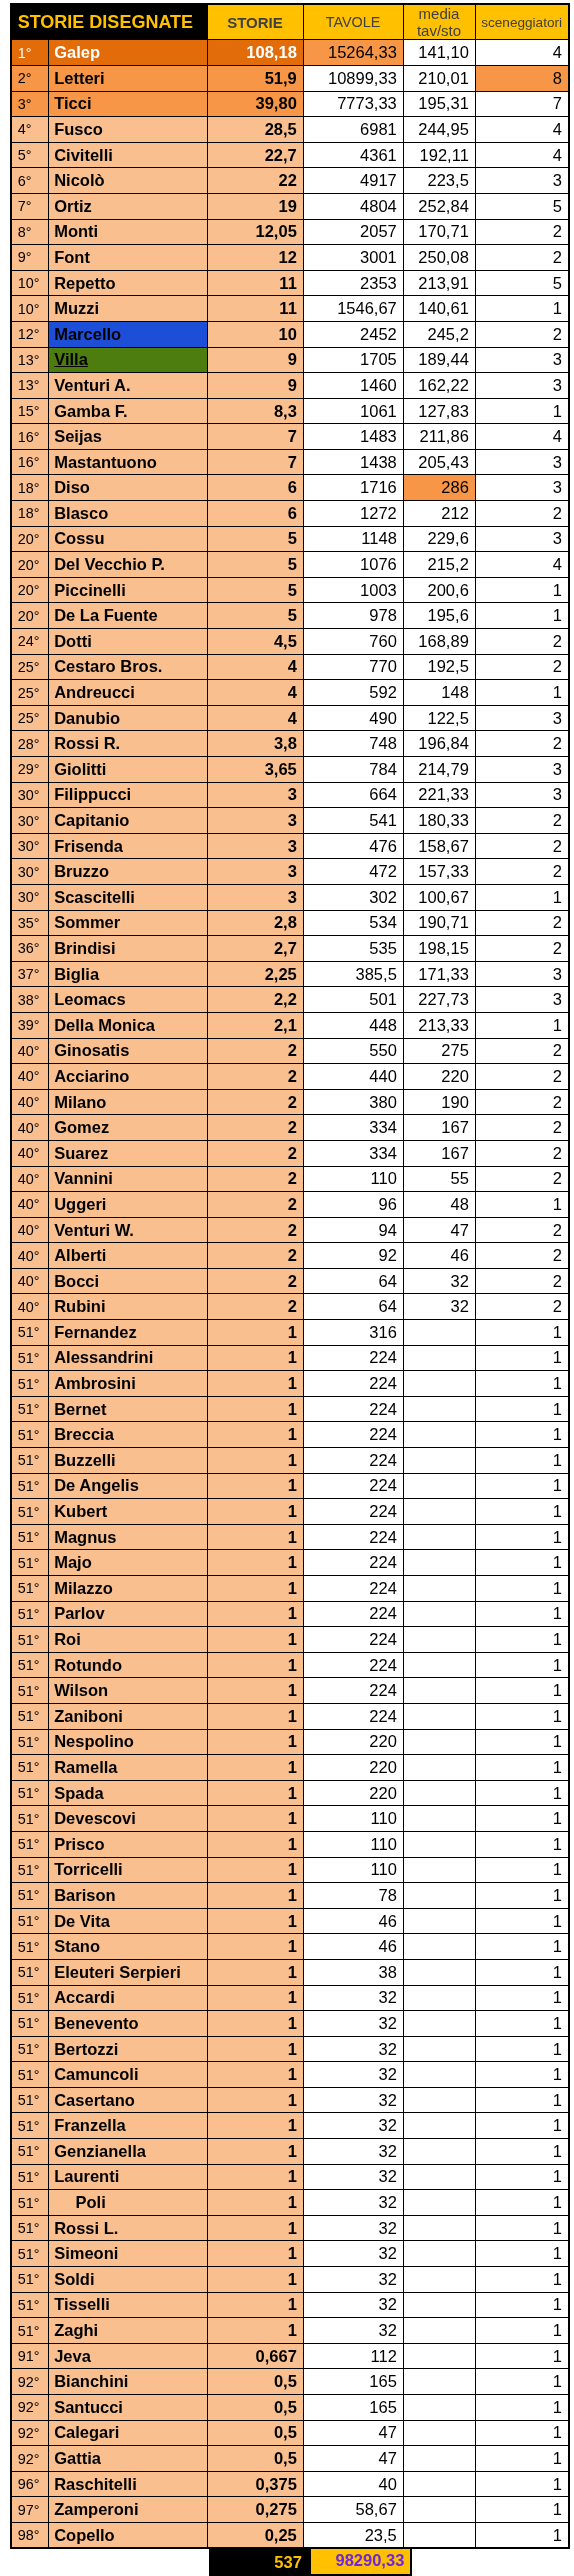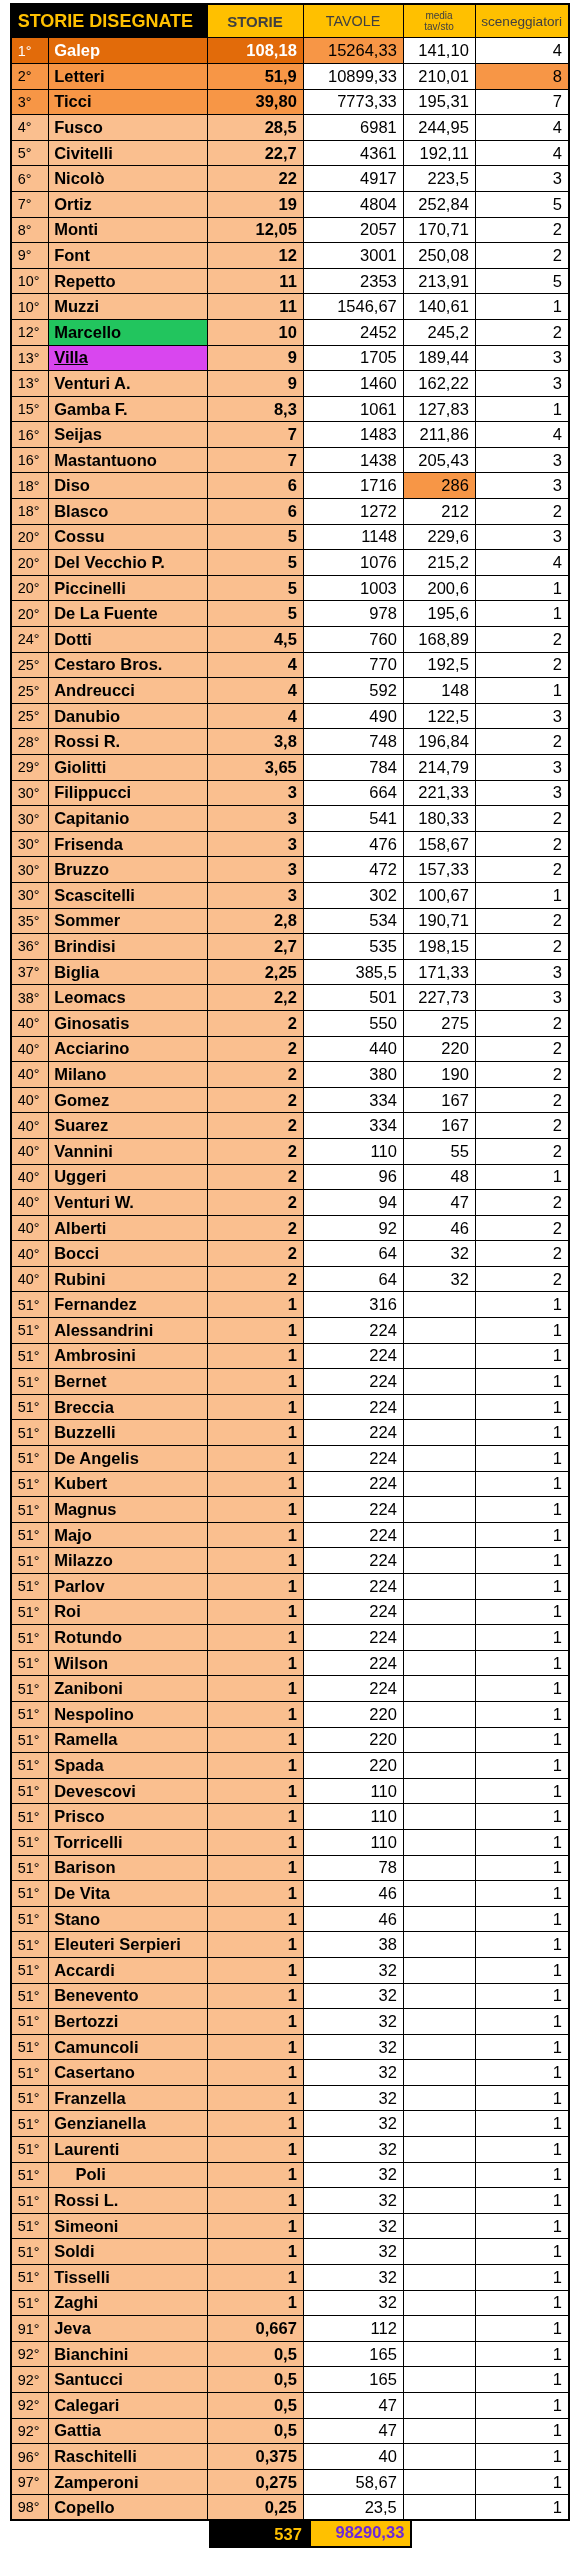--- a/index.html
+++ b/index.html
@@ -28,21 +28,21 @@
 
   
   .h-black {
     background:#000000; color:#FFC000;
     font-size:18px; font-weight:700;
     text-align:left; padding-left:7.2px;
   }
   .h-yellow { background:#FFC000; color:#404040; text-align:center; font-weight:400; }
   .h-storie { font-weight:700; font-size:15px; }
   .h-tavole { font-size:14.4px; }
-  .h-media  { font-size:10px; line-height:1.15; padding:0 1.4px; }
+  .h-media  { font-size:15px; line-height:1.15; padding:0 1.4px; }
   .h-scen   { font-size:13.6px; padding:0 1.4px; }
 
   
   .c-rank   { font-size:14.4px; text-align:left;  padding:0 1.4px 0 3.6px; }
   .c-name   { font-size:16.5px; font-weight:700; text-align:left; }
   .c-storie { font-size:16.5px; font-weight:700; text-align:right; }
   .c-tavole, .c-media, .c-scen { font-size:16.5px; text-align:right; background:#ffffff; }
   .white-text { color:#ffffff; }
 
   
@@ -170,29 +170,29 @@
         <tr>
           <td class="c-rank" style="background-color: rgb(250, 191, 143);">10°</td>
           <td class="c-name" style="background-color: rgb(250, 191, 143);">Muzzi</td>
           <td class="c-storie" style="background-color: rgb(250, 191, 143);">11</td>
           <td class="c-tavole">1546,67</td>
           <td class="c-media">140,61</td>
           <td class="c-scen">1</td>
         </tr>
         <tr>
           <td class="c-rank" style="background-color: rgb(250, 191, 143);">12°</td>
-          <td class="c-name" style="background-color: #22c55e;">Marcello</td>
+          <td class="c-name" style="background-color: #1d4ed8;">Marcello</td>
           <td class="c-storie" style="background-color: rgb(250, 191, 143);">10</td>
           <td class="c-tavole">2452</td>
           <td class="c-media">245,2</td>
           <td class="c-scen">2</td>
         </tr>
         <tr>
           <td class="c-rank" style="background-color: rgb(250, 191, 143);">13°</td>
-          <td class="c-name" style="background-color: #d946ef; text-decoration: underline;">Villa</td>
+          <td class="c-name" style="background-color: #4d7c0f; text-decoration: underline;">Villa</td>
           <td class="c-storie" style="background-color: rgb(250, 191, 143);">9</td>
           <td class="c-tavole">1705</td>
           <td class="c-media">189,44</td>
           <td class="c-scen">3</td>
         </tr>
         <tr>
           <td class="c-rank" style="background-color: rgb(250, 191, 143);">13°</td>
           <td class="c-name" style="background-color: rgb(250, 191, 143);">Venturi A.</td>
           <td class="c-storie" style="background-color: rgb(250, 191, 143);">9</td>
           <td class="c-tavole">1460</td>
@@ -385,20 +385,28 @@
         </tr>
         <tr>
           <td class="c-rank" style="background-color: rgb(250, 191, 143);">38°</td>
           <td class="c-name" style="background-color: rgb(250, 191, 143);">Leomacs</td>
           <td class="c-storie" style="background-color: rgb(250, 191, 143);">2,2</td>
           <td class="c-tavole">501</td>
           <td class="c-media">227,73</td>
           <td class="c-scen">3</td>
         </tr>
         <tr>
+          <td class="c-rank" style="background-color: rgb(250, 191, 143);">39°</td>
+          <td class="c-name" style="background-color: rgb(250, 191, 143);">Della Monica</td>
+          <td class="c-storie" style="background-color: rgb(250, 191, 143);">2,1</td>
+          <td class="c-tavole">448</td>
+          <td class="c-media">213,33</td>
+          <td class="c-scen">1</td>
+        </tr>
+        <tr>
           <td class="c-rank" style="background-color: rgb(250, 191, 143);">40°</td>
           <td class="c-name" style="background-color: rgb(250, 191, 143);">Ginosatis</td>
           <td class="c-storie" style="background-color: rgb(250, 191, 143);">2</td>
           <td class="c-tavole">550</td>
           <td class="c-media">275</td>
           <td class="c-scen">2</td>
         </tr>
         <tr>
           <td class="c-rank" style="background-color: rgb(250, 191, 143);">40°</td>
           <td class="c-name" style="background-color: rgb(250, 191, 143);">Acciarino</td>

